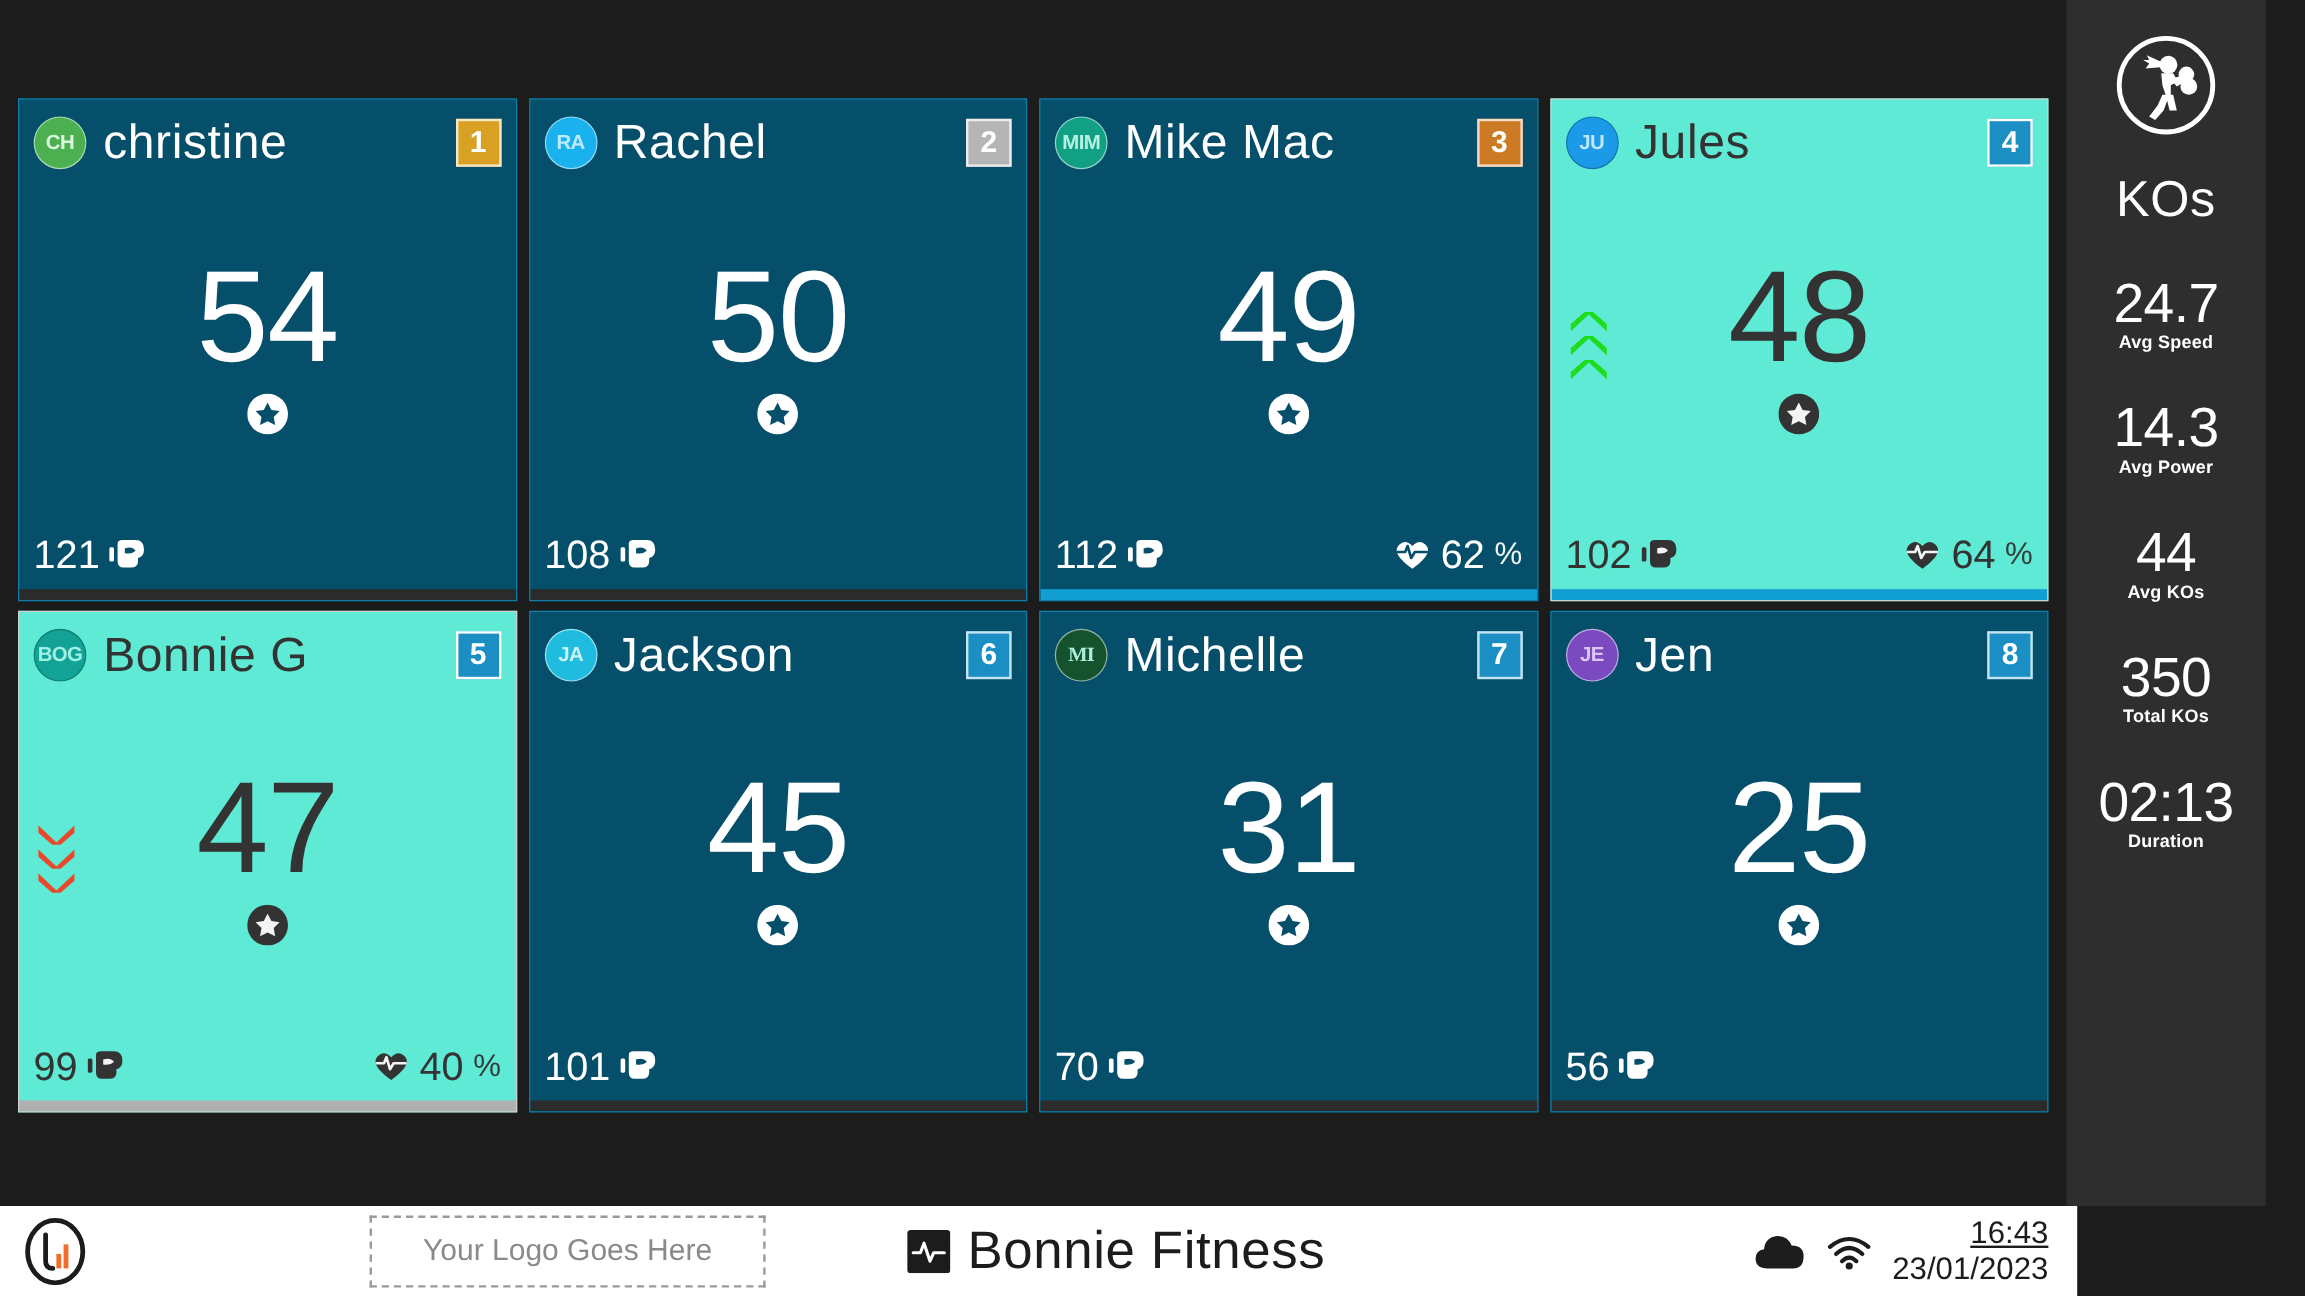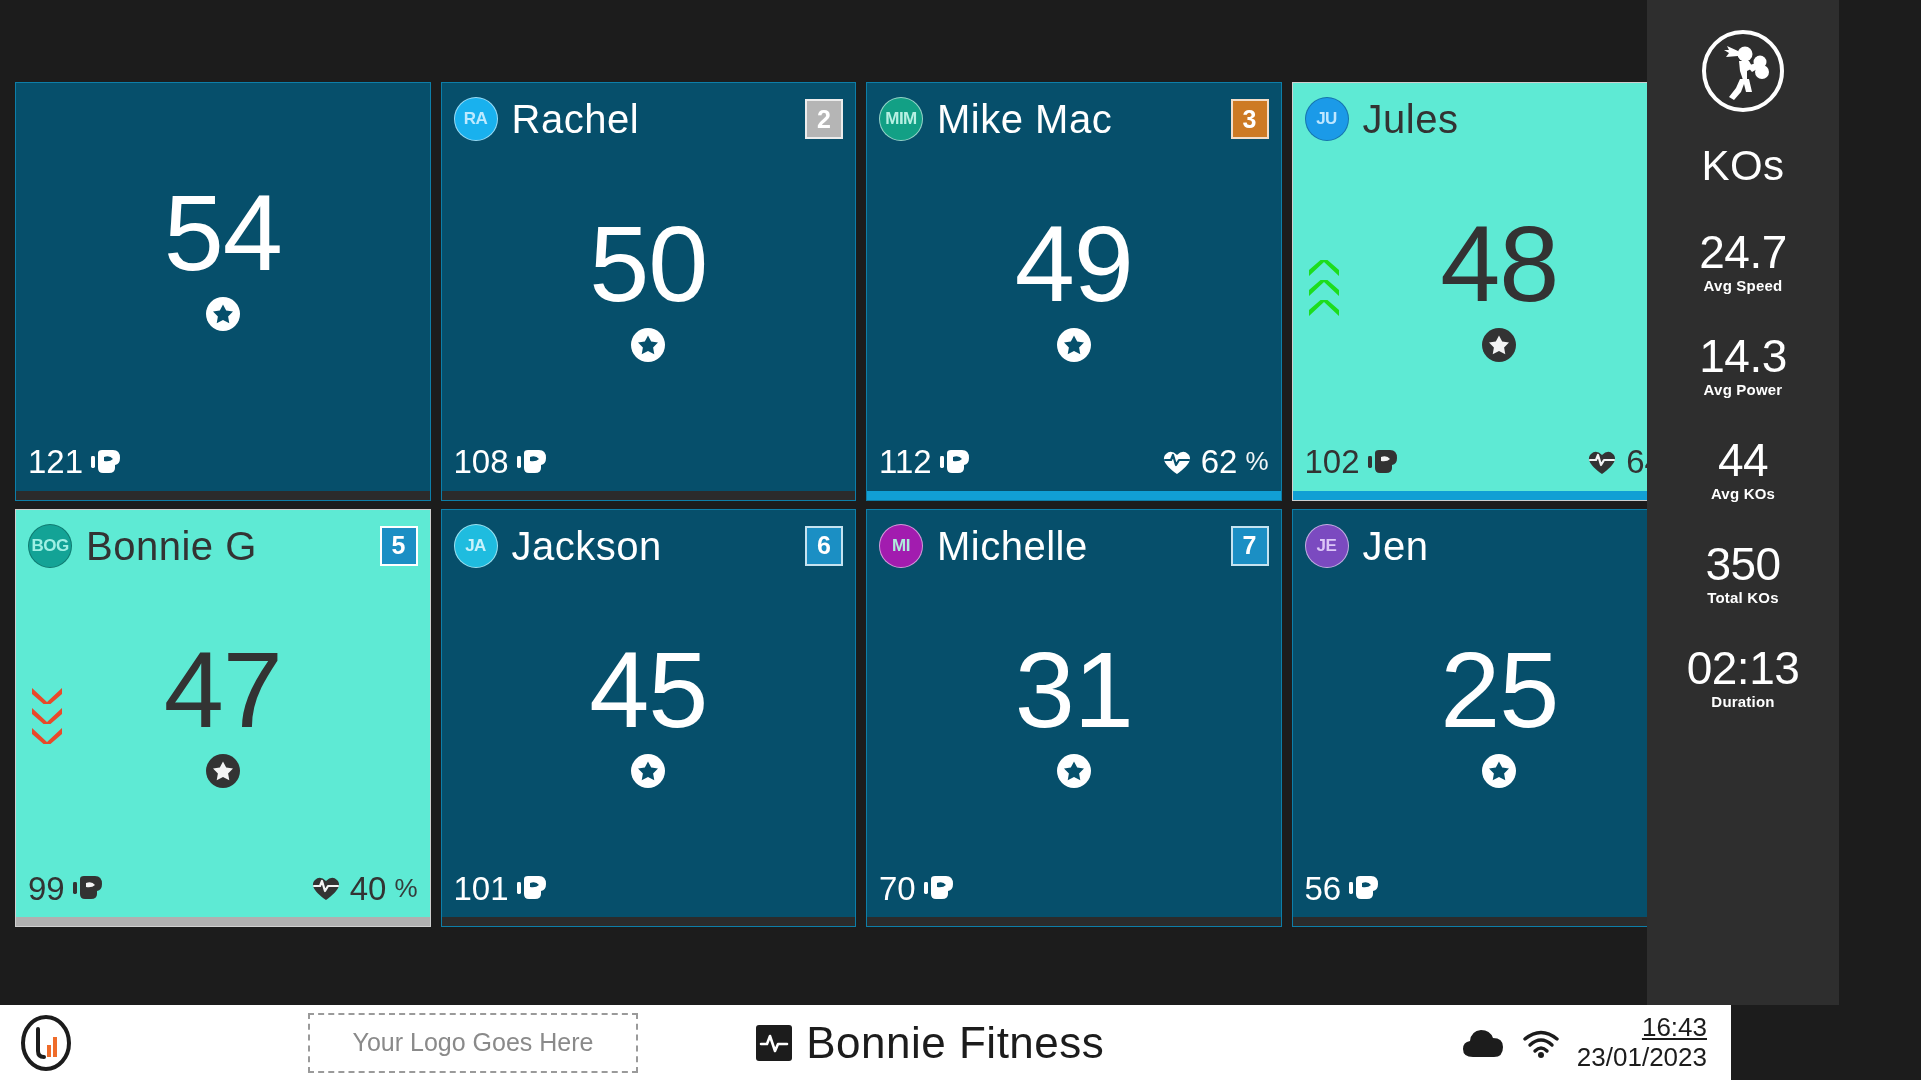--- a/index.html
+++ b/index.html
@@ -11,21 +11,21 @@
   }
 
   #app { position:relative; width:1921px; height:1080px; }
 
   
   .main-area {
     position:absolute; left:0; top:0; width:1722px; height:1005px;
     background:#1c1c1c;
   }
   .side-panel {
-    position:absolute; left:1647px; top:0; width:192px; height:1005px;
+    position:absolute; left:1722px; top:0; width:166px; height:1005px;
     background:#2e2e2e;
     display:flex; flex-direction:column; align-items:center;
   }
   .bottom-bar {
     position:absolute; left:0; top:1005px; width:1731px; height:75px;
     background:#ffffff;
     display:flex; align-items:center;
   }
 
   
@@ -195,20 +195,25 @@
   .clock-date { font-size:26px; }
 </style>
 </head>
 <body>
 
 <div id="app">
 
   <div class="main-area">
     <div class="grid" id="card-grid">
         <div class="card">
+          <div class="card-head">
+            <div class="avatar" style="background: rgb(76, 175, 80); color: rgb(220, 247, 221);">CH</div>
+            <div class="uname">christine</div>
+            <div class="rank" style="background: rgb(217, 161, 35);">1</div>
+          </div>
           <div class="card-body">
             <div class="score">54</div>
             <div class="star-badge" style="background: transparent;">
               <svg viewBox="0 0 34 34" width="34" height="34">
                 <circle cx="17" cy="17" r="17" fill="#ffffff"></circle>
                 <path d="M17 7 L20.4 13.3 L27.4 14.4 L22.4 19.4 L23.6 26.4 L17 23.1 L10.4 26.4 L11.6 19.4 L6.6 14.4 L13.6 13.3 Z" fill="none" stroke="#064f6b" stroke-width="0"></path>
                 <path d="M17 7.5 L20.2 13.6 L27 14.6 L22.1 19.4 L23.3 26.2 L17 23 L10.7 26.2 L11.9 19.4 L7 14.6 L13.8 13.6 Z" fill="#064f6b"></path>
               </svg>
             </div>
           </div>
@@ -423,21 +428,21 @@
                   <path d="M7 4 Q7 1 11 1 L22 1 Q29 1 29 9 Q29 15 24 16 L24 19 Q24 24 18 24 L12 24 Q7 24 7 19 Z" fill="#ffffff"></path>
                   <path d="M13 8 Q19 6 22 10 Q19 13 13 12 Z" fill="#064f6b"></path>
                 </svg>
               </span>
             </div>
           </div>
           <div class="accent" style="background: rgb(43, 43, 43);"></div>
         </div>
         <div class="card">
           <div class="card-head">
-            <div class="avatar" style="background: #a21caf; color: rgb(174, 238, 220);">MI</div>
+            <div class="avatar" style="background: #14532d; color: rgb(174, 238, 220); font-family: Liberation Serif, serif;">MI</div>
             <div class="uname">Michelle</div>
             <div class="rank" style="background: rgb(27, 143, 196);">7</div>
           </div>
           <div class="card-body">
             <div class="score">31</div>
             <div class="star-badge" style="background: transparent;">
               <svg viewBox="0 0 34 34" width="34" height="34">
                 <circle cx="17" cy="17" r="17" fill="#ffffff"></circle>
                 <path d="M17 7 L20.4 13.3 L27.4 14.4 L22.4 19.4 L23.6 26.4 L17 23.1 L10.4 26.4 L11.6 19.4 L6.6 14.4 L13.6 13.3 Z" fill="none" stroke="#064f6b" stroke-width="0"></path>
                 <path d="M17 7.5 L20.2 13.6 L27 14.6 L22.1 19.4 L23.3 26.2 L17 23 L10.7 26.2 L11.9 19.4 L7 14.6 L13.8 13.6 Z" fill="#064f6b"></path>

